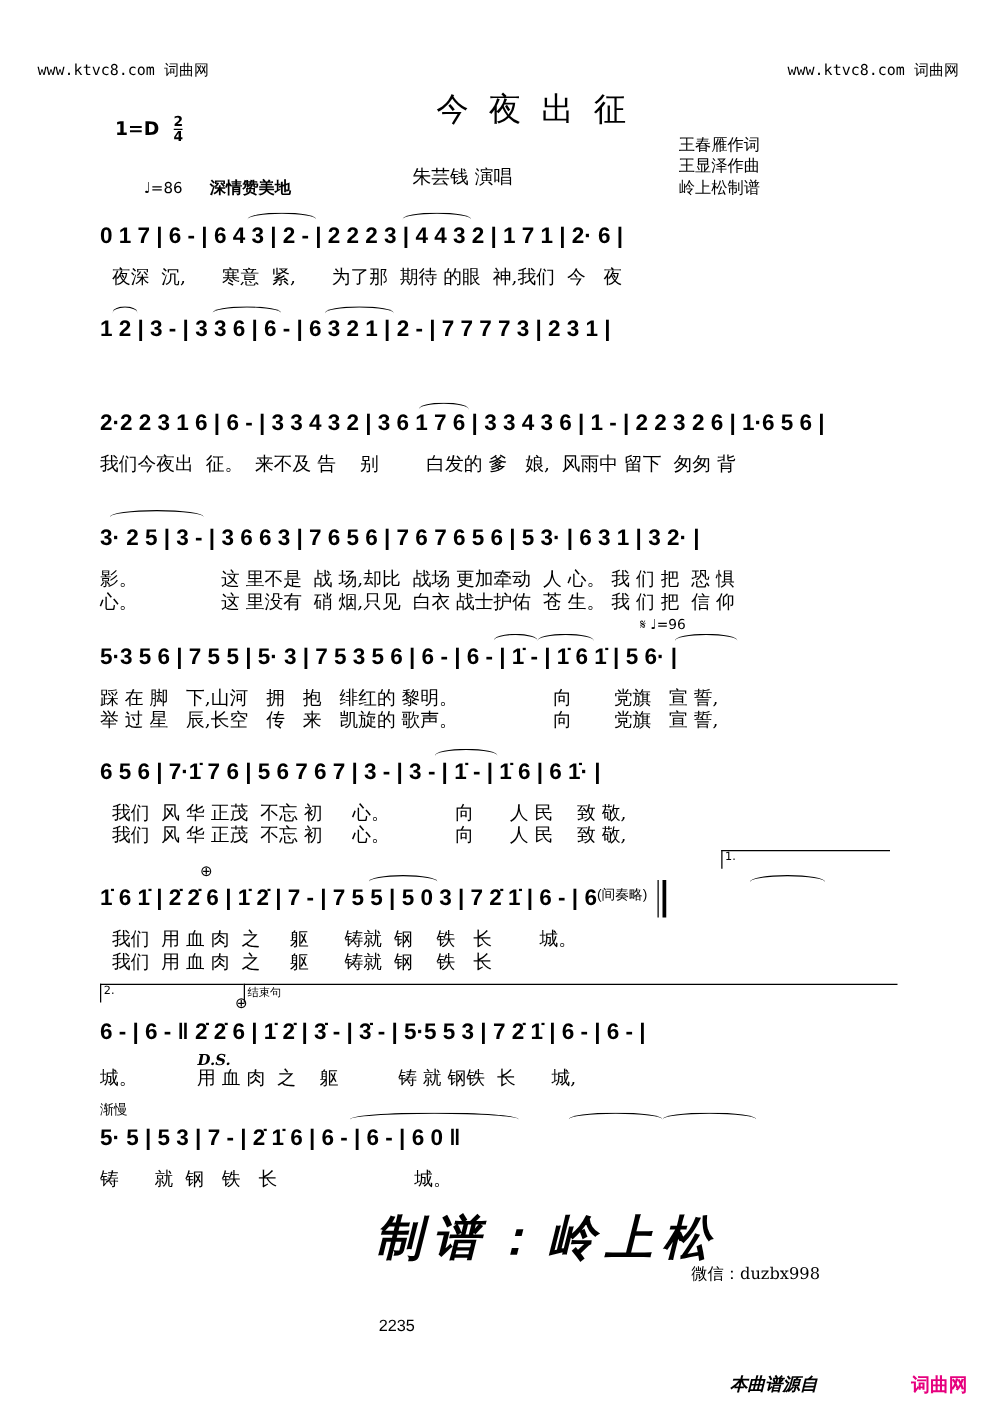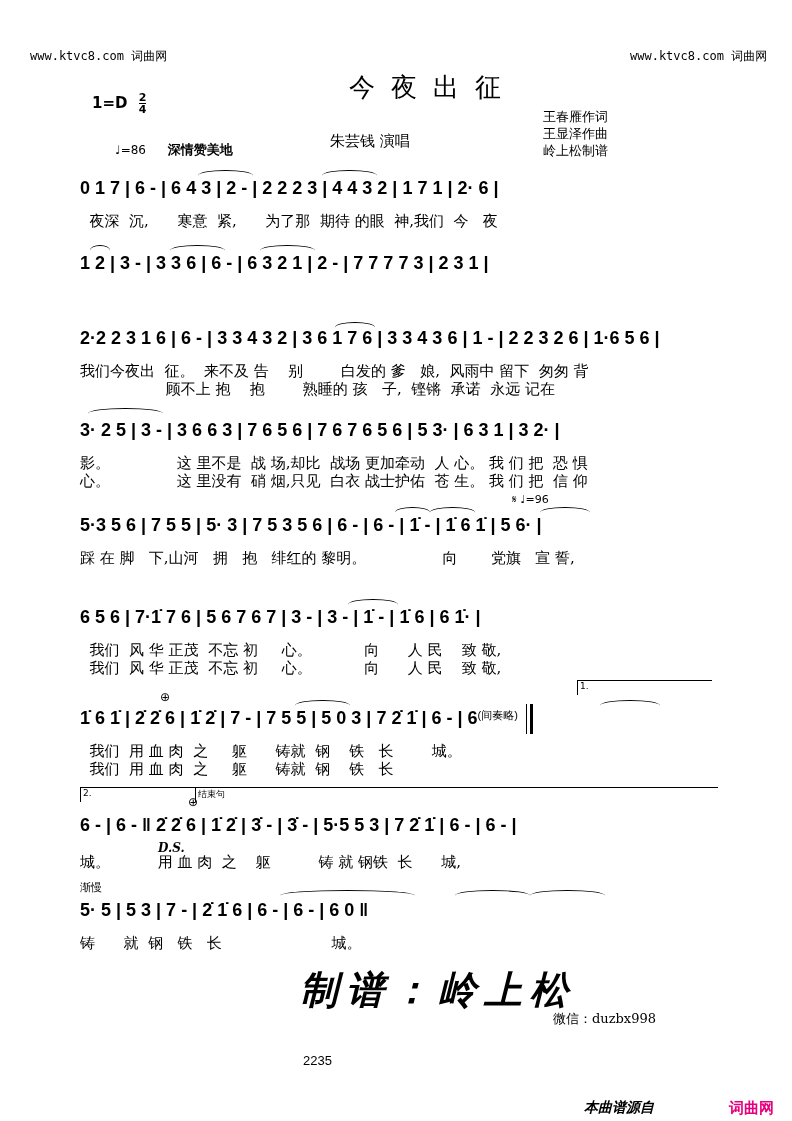--- a/index.html
+++ b/index.html
@@ -68,40 +68,40 @@
   <div class="notes">1 2 | 3 - | 3 3 6 | 6 - | 6 3 2 1 | 2 - | 7 7 7 7 3 | 2 3 1 |</div>
   <div class="slur" style="left:10px;width:20px;top:-8px"></div>
   <div class="slur" style="left:90px;width:55px;top:-8px"></div>
   <div class="slur" style="left:180px;width:55px;top:-8px"></div>
 </div>
 
 <div class="row" style="top:328px">
   <div class="notes">2·2 2 3 1 6 | 6 - | 3 3 4 3 2 | 3 6 1 7 6 | 3 3 4 3 6 | 1 - | 2 2 3 2 6 | 1·6 5 6 |</div>
   <div class="slur" style="left:255px;width:40px;top:-6px"></div>
   <div class="lyr" style="top:34px">我们今夜出  征。  来不及 告    别        白发的 爹   娘,  风雨中 留下  匆匆 背</div>
-  <div class="lyr" style="top:52px">                  顾不上 抱    抱        熟睡的 孩   子,  铿锵  承诺  永远 记在</div>
 </div>
 
 <div class="row" style="top:420px">
   <div class="notes">3· 2 5 | 3 - | 3 6 6 3 | 7 6 5 6 | 7 6 7 6 5 6 | 5 3· | 6 3 1 | 3 2· |</div>
   <div class="slur" style="left:8px;width:75px;top:-12px"></div>
   <div class="lyr" style="top:34px">影。              这 里不是  战 场,却比  战场 更加牵动  人 心。 我 们 把  恐 惧</div>
   <div class="lyr" style="top:52px">心。              这 里没有  硝 烟,只见  白衣 战士护佑  苍 生。 我 们 把  信 仰</div>
 </div>
 
 <div class="row" style="top:515px">
   <div class="notes">5·3 5 6 | 7 5 5 | 5· 3 | 7 5 3 5 6 | 6 - | 6 - | 1̇ - | 1̇ 6 1̇ | 5 6· |</div>
   <div class="abs note-small" style="left:432px;top:-22px">
     <span>𝄋</span>
     <span>♩=96</span>
   </div>
   <div class="slur" style="left:315px;width:35px;top:-8px"></div>
   <div class="slur" style="left:350px;width:45px;top:-8px"></div>
   <div class="slur" style="left:460px;width:50px;top:-8px"></div>
   <div class="lyr" style="top:34px">踩 在 脚   下,山河   拥   抱   绯红的 黎明。                向       党旗   宣 誓,</div>
+  <div class="lyr" style="top:52px">举 过 星   辰,长空   传   来   凯旋的 歌声。                向       党旗   宣 誓,</div>
 </div>
 
 <div class="row" style="top:607px">
   <div class="notes">6 5 6 | 7·1̇ 7 6 | 5 6 7 6 7 | 3 - | 3 - | 1̇ - | 1̇ 6 | 6 1̇· |</div>
   <div class="slur" style="left:268px;width:50px;top:-8px"></div>
   <div class="lyr" style="top:34px">  我们  风 华 正茂  不忘 初     心。           向      人 民    致 敬,</div>
   <div class="lyr" style="top:52px">  我们  风 华 正茂  不忘 初     心。           向      人 民    致 敬,</div>
 </div>
 
 <div class="row" style="top:708px">

